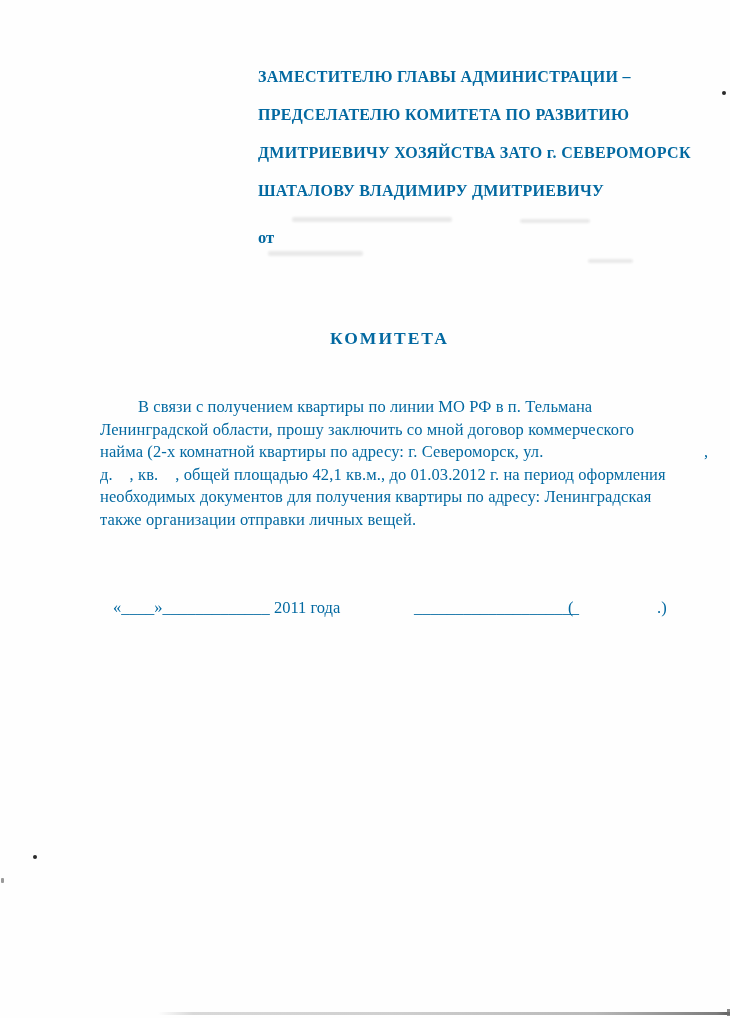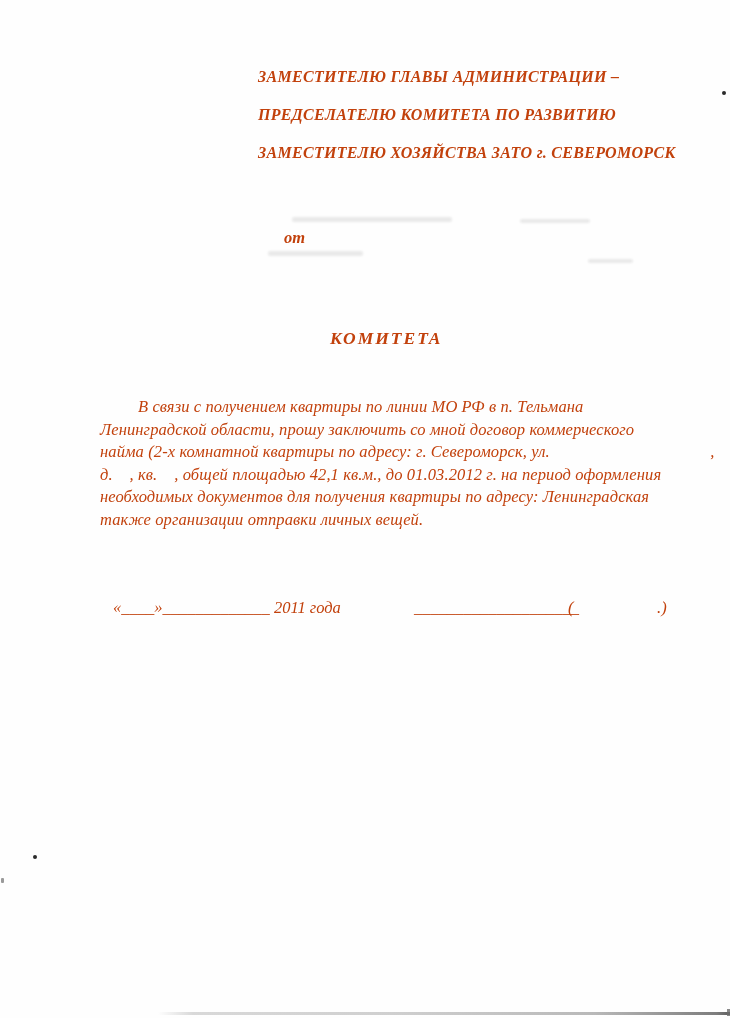--- a/index.html
+++ b/index.html
@@ -7,22 +7,21 @@
     padding: 0;
     background: #ffffff;
   }
   .page {
     position: relative;
     width: 730px;
     height: 1018px;
     background: #fefefe;
     overflow: hidden;
     font-family: "Liberation Serif", "DejaVu Serif", serif;
-    color: #c2410c;
-    font-style: italic;
+    color: #0369a1;
   }
 
   
   .recipient {
     position: absolute;
     left: 258px;
     top: 58px;
     width: 420px;
     font-size: 16px;
     line-height: 38px;
@@ -31,21 +30,20 @@
     white-space: nowrap;
   }
 
   
   .from-label {
     position: absolute;
     left: 258px;
     top: 228px;
     font-size: 16.5px;
     font-weight: 700;
-    margin-left: 26px;
   }
 
   
   .doc-title {
     position: absolute;
     left: 330px;
     top: 328px;
     font-size: 17.5px;
     font-weight: 700;
     letter-spacing: 2px;
@@ -129,21 +127,22 @@
   }
 </style>
 </head>
 <body>
 
 <div class="page">
 
   <div class="recipient">
     <div class="r-line">ЗАМЕСТИТЕЛЮ ГЛАВЫ АДМИНИСТРАЦИИ –</div>
     <div class="r-line">ПРЕДСЕЛАТЕЛЮ КОМИТЕТА ПО РАЗВИТИЮ</div>
-    <div class="r-line">ЗАМЕСТИТЕЛЮ ХОЗЯЙСТВА ЗАТО г. СЕВЕРОМОРСК</div>
+    <div class="r-line">ДМИТРИЕВИЧУ ХОЗЯЙСТВА ЗАТО г. СЕВЕРОМОРСК</div>
+    <div class="r-line">ШАТАЛОВУ ВЛАДИМИРУ ДМИТРИЕВИЧУ</div>
   </div>
 
   <div class="smudge s-above-from"></div>
   <div class="smudge s-above-from2"></div>
   <div class="from-label">от</div>
   <div class="smudge s-below-from"></div>
   <div class="smudge s-right-from"></div>
 
   <div class="doc-title">КОМИТЕТА</div>
 

